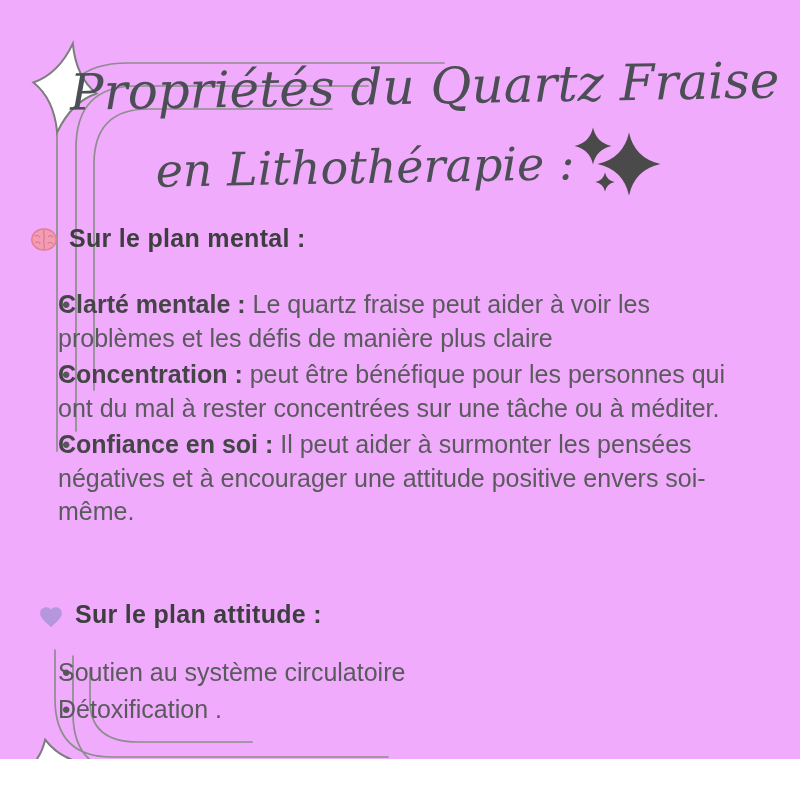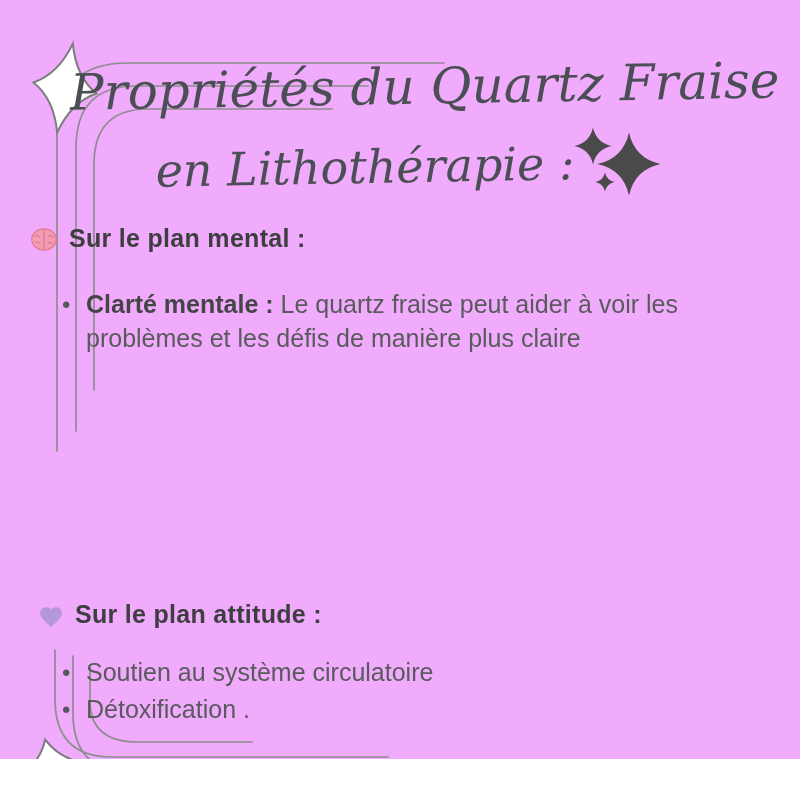--- a/index.html
+++ b/index.html
@@ -60,21 +60,20 @@
     position: absolute;
     list-style: none;
     margin: 0;
     padding: 0;
     width: 700px;
   }
   .bullets-mental { left: 58px; top: 288px; }
   .bullets-physique { left: 58px; top: 656px; }
   ul.bullets li {
     position: relative;
-    padding-left: 28px;
     font-size: 25px;
     line-height: 33.5px;
     color: #5a5a5d;
     margin-bottom: 3px;
   }
   ul.bullets li::before {
     content: "\2022";
     position: absolute;
     left: 4px;
     top: 0;
@@ -134,20 +133,22 @@
         <ellipse cx="14" cy="12.5" rx="12.2" ry="10.6" fill="#f29db4" stroke="#e07b93" stroke-width="1.4"></ellipse>
         <path d="M14 2.4 C12.6 6 15.4 9 14 12.5 C12.6 16 15.4 19 14 22.6" fill="none" stroke="#e07b93" stroke-width="1.3"></path>
         <path d="M5 9 Q8 7.5 9.5 10 M5.5 15.5 Q8.5 14 10 16.5 M18.5 9.5 Q21 7.5 23 10 M18 16 Q21 14.5 22.8 16.8" fill="none" stroke="#e07b93" stroke-width="1.3" stroke-linecap="round"></path>
       </svg>
     </span>
     <span>Sur le plan mental :</span>
   </div>
 
   <ul class="bullets bullets-mental">
     <li><span class="lead">Clarté mentale :</span><span> Le quartz fraise peut aider à voir les problèmes et les défis de manière plus claire</span></li>
+    <li><span class="lead">Concentration :</span><span>  peut être bénéfique pour les personnes qui ont du mal à rester concentrées sur une tâche ou à méditer.</span></li>
+    <li><span class="lead">Confiance en soi :</span><span> Il peut aider à surmonter les pensées négatives et à encourager une attitude positive envers soi-même.</span></li>
   </ul>
 
   <div class="section-heading heading-physique">
     <span class="icon">
       <svg width="26" height="24" viewBox="0 0 24 22" aria-hidden="true">
         <path d="M12 20.4 L10.6 19.1 C5.4 14.4 2 11.3 2 7.6 C2 4.5 4.4 2.1 7.5 2.1 C9.2 2.1 10.9 2.9 12 4.2 C13.1 2.9 14.8 2.1 16.5 2.1 C19.6 2.1 22 4.5 22 7.6 C22 11.3 18.6 14.4 13.4 19.1 L12 20.4 Z" fill="#b497dd"></path>
       </svg>
     </span>
     <span>Sur le plan attitude :</span>
   </div>

